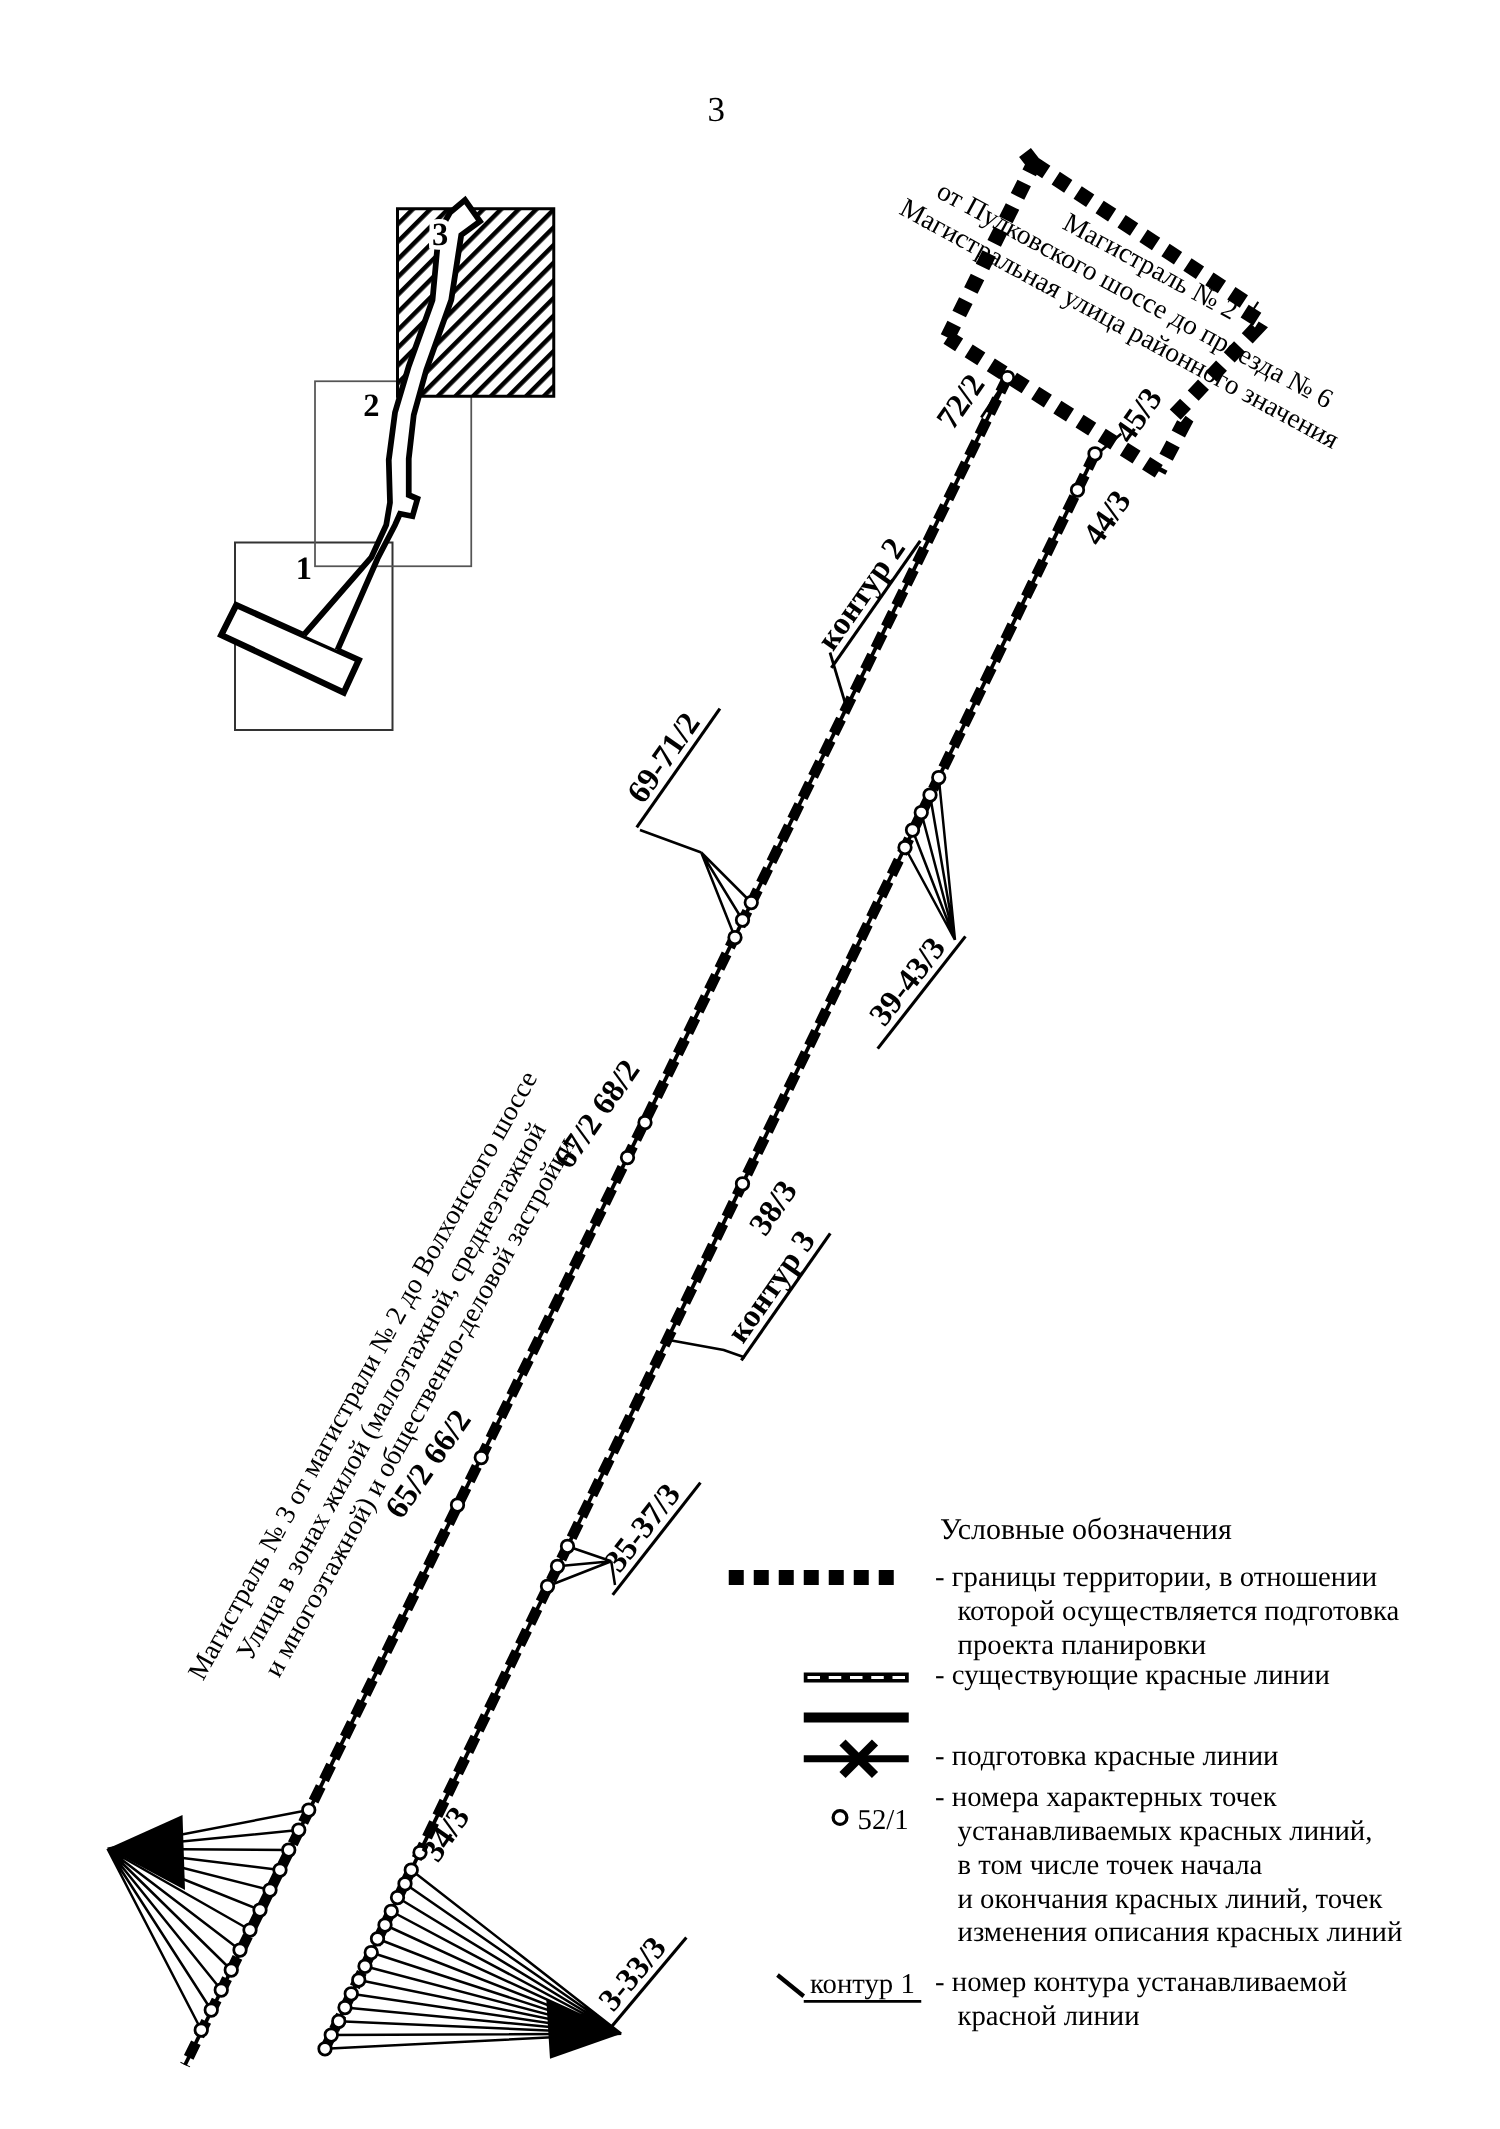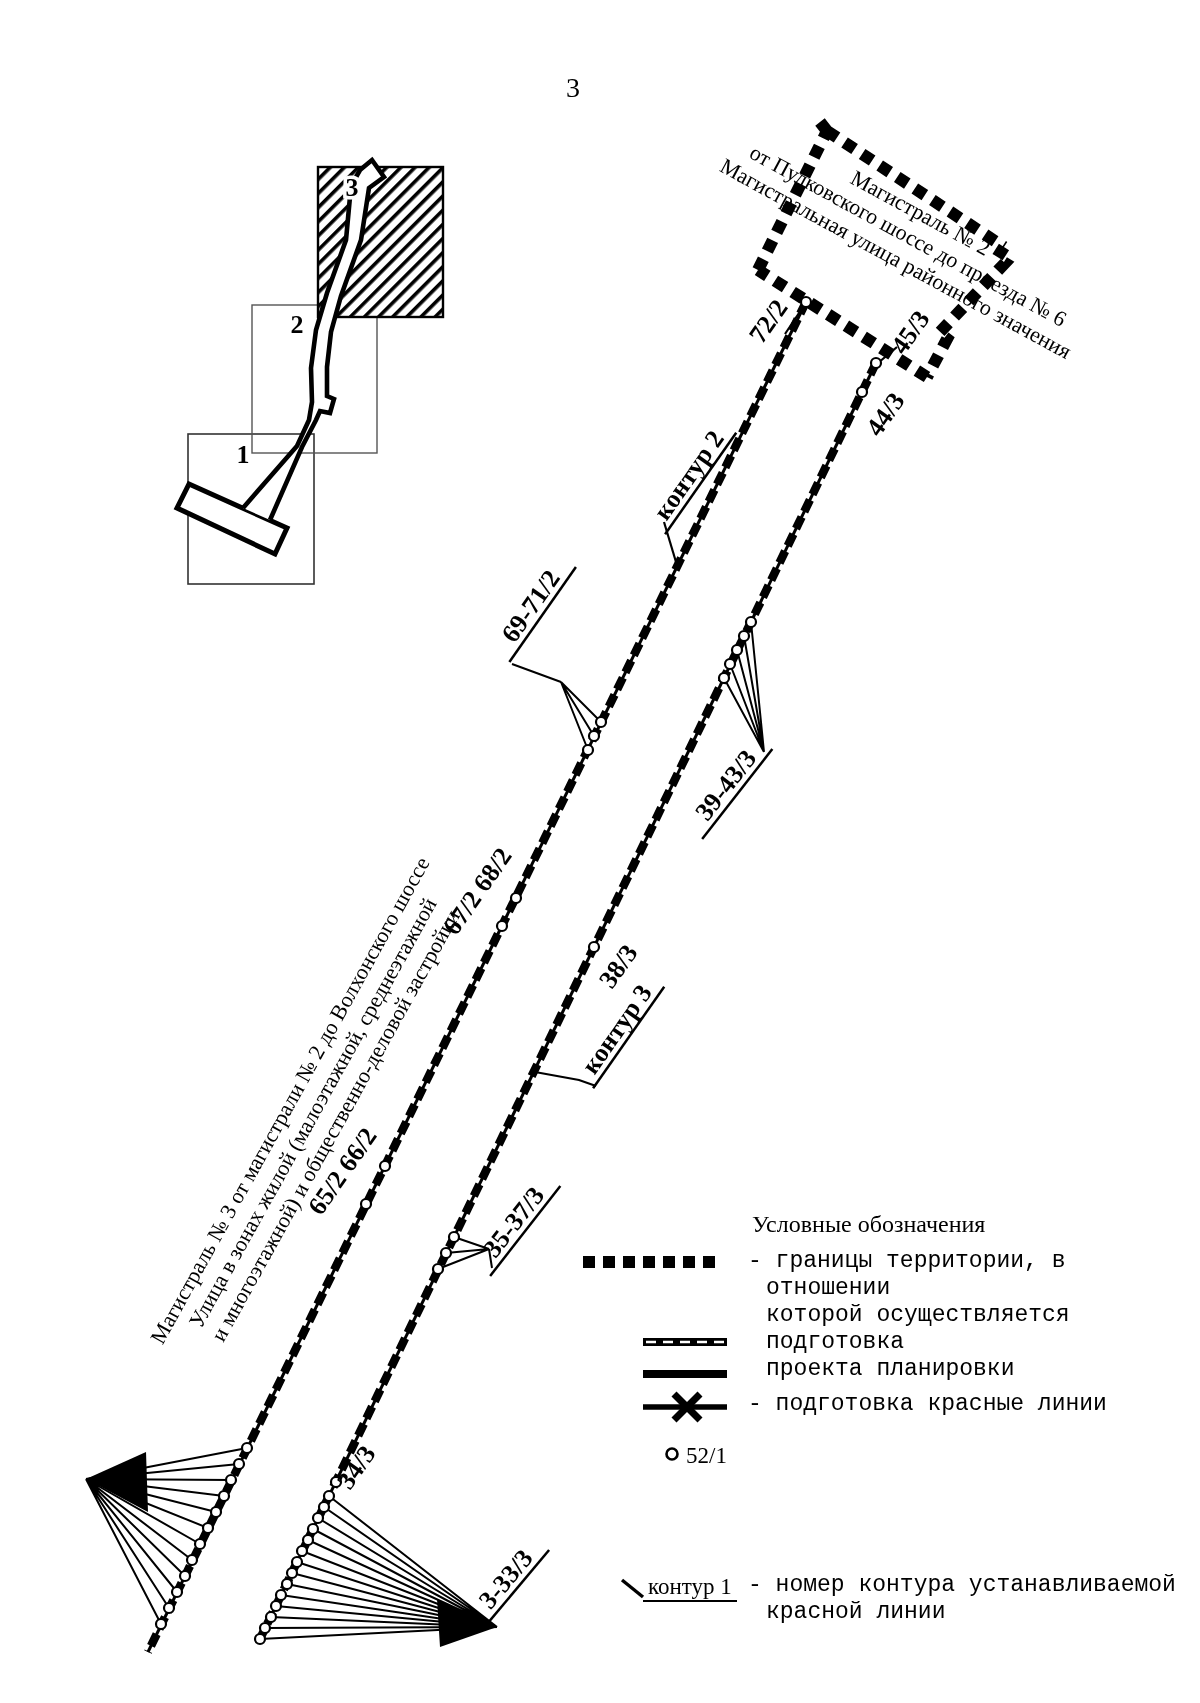--- a/index.html
+++ b/index.html
@@ -8,21 +8,21 @@
   svg{position:absolute;left:0;top:0;}
   .map-label{font-family:"Liberation Serif",serif;font-size:26px;font-weight:600;fill:#000;}
   .inset-label{font-family:"Liberation Serif",serif;font-size:26px;font-weight:600;fill:#000;
                paint-order:stroke;stroke:#fff;stroke-width:7px;}
   .page-num{font-family:"Liberation Serif",serif;font-size:28px;fill:#000;}
   .legend-sym-label{font-family:"Liberation Serif",serif;font-size:23px;font-weight:400;fill:#000;}
   .street-block{position:absolute;text-align:center;line-height:26px;
                 font-size:22px;font-weight:400;color:#000;}
   .legend-title{position:absolute;left:752px;top:1211px;font-size:24px;color:#000000;}
   .legend-item{position:absolute;left:748px;width:420px;font-size:23px;line-height:27px;
-               color:#000;white-space:pre-line;padding-left:18px;text-indent:-18px;font-family:Liberation Mono, monospace;}
+               color:#000;white-space:pre-line;padding-left:18px;text-indent:-18px;}
   .chain-base{stroke:#000;stroke-width:3;}
   .chain-beads{stroke:#000;stroke-width:8.5;stroke-dasharray:13 6;fill:none;}
   .boundary{stroke:#000;stroke-width:12;stroke-dasharray:12 9;fill:none;}
   .pt{fill:#fff;stroke:#000;stroke-width:2.2;}
   .ray{stroke:#000;stroke-width:2;fill:none;}
   .leader{stroke:#000;stroke-width:2.2;fill:none;}
   .ul{stroke:#000;stroke-width:2.5;}
 </style>
 </head>
 <body>
@@ -215,17 +215,23 @@
 <div class="street-block" style="left:33px;top:1074px;width:560px;transform:rotate(-61deg);">
   <div>Магистраль № 3 от магистрали № 2 до Волхонского шоссе</div>
   <div>Улица в зонах жилой (малоэтажной, среднеэтажной</div>
   <div>и многоэтажной) и общественно-деловой застройки</div>
 </div>
 
 <div class="legend-title">Условные обозначения</div>
 <div class="legend-item" style="top:1248px;">- границы территории, в отношении
 которой осуществляется подготовка
 проекта планировки</div>
+<div class="legend-item" style="top:1326px;">- существующие красные линии</div>
 <div class="legend-item" style="top:1391px;">- подготовка красные линии</div>
+<div class="legend-item" style="top:1424px;">- номера характерных точек
+устанавливаемых красных линий,
+в том числе точек начала
+и окончания красных линий, точек
+изменения описания красных линий</div>
 <div class="legend-item" style="top:1572px;">- номер контура устанавливаемой
 красной линии</div>
 
 </div>
 
 </body></html>

